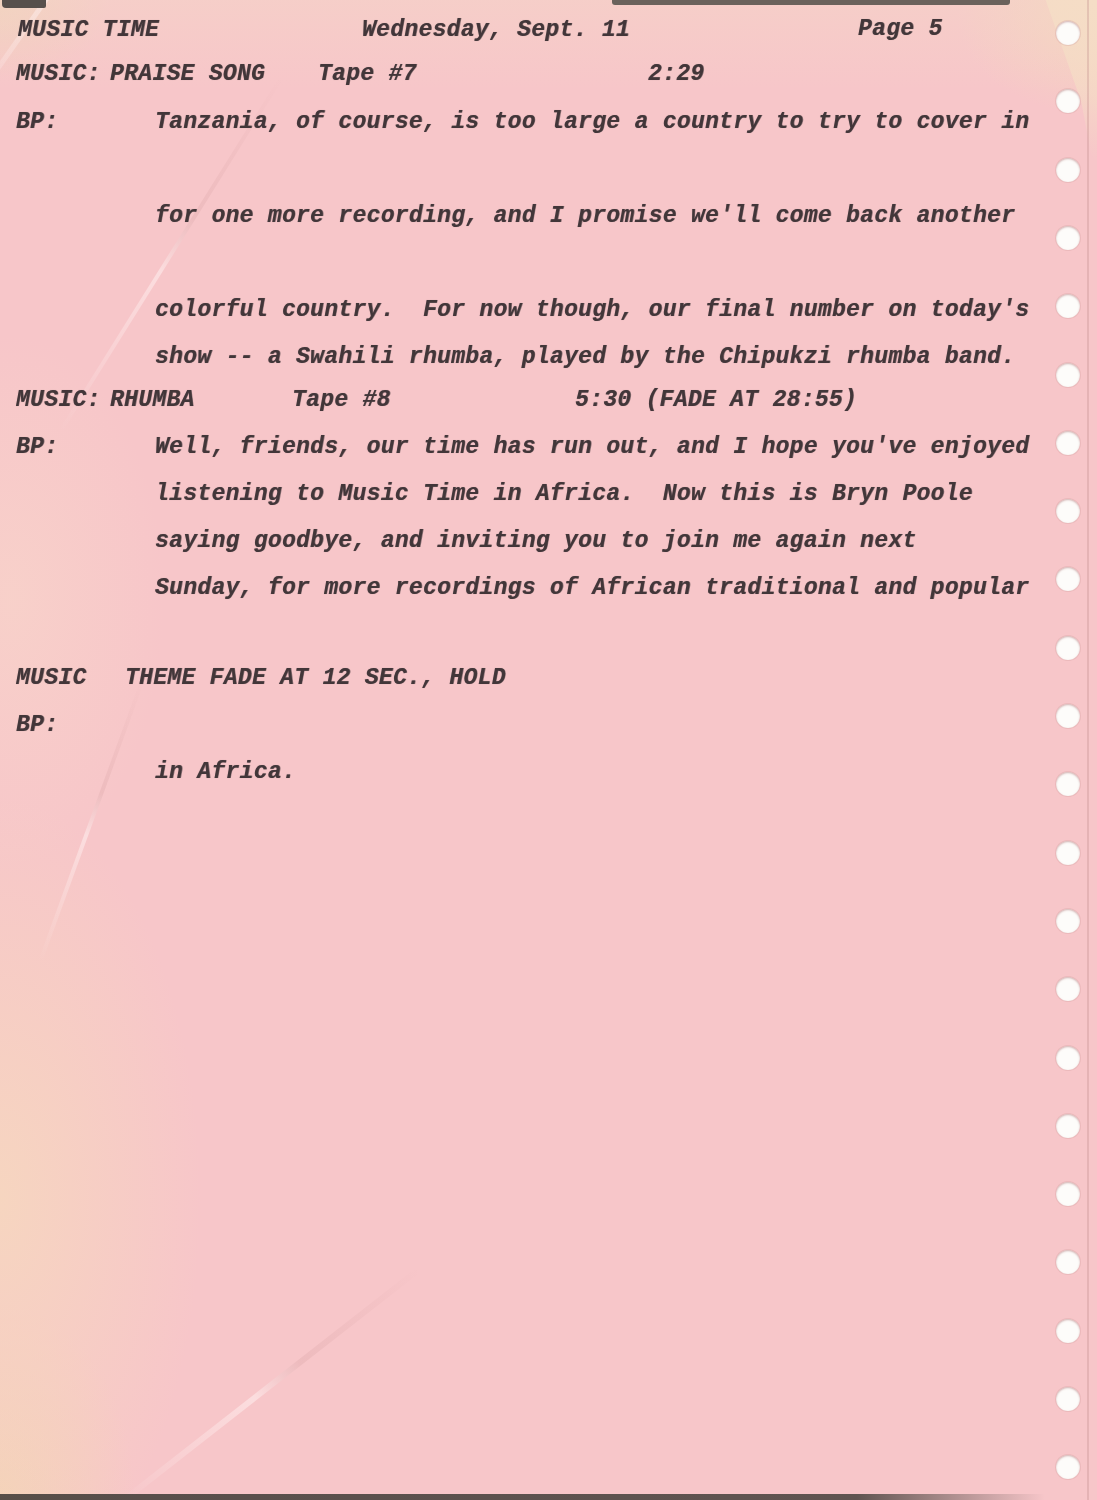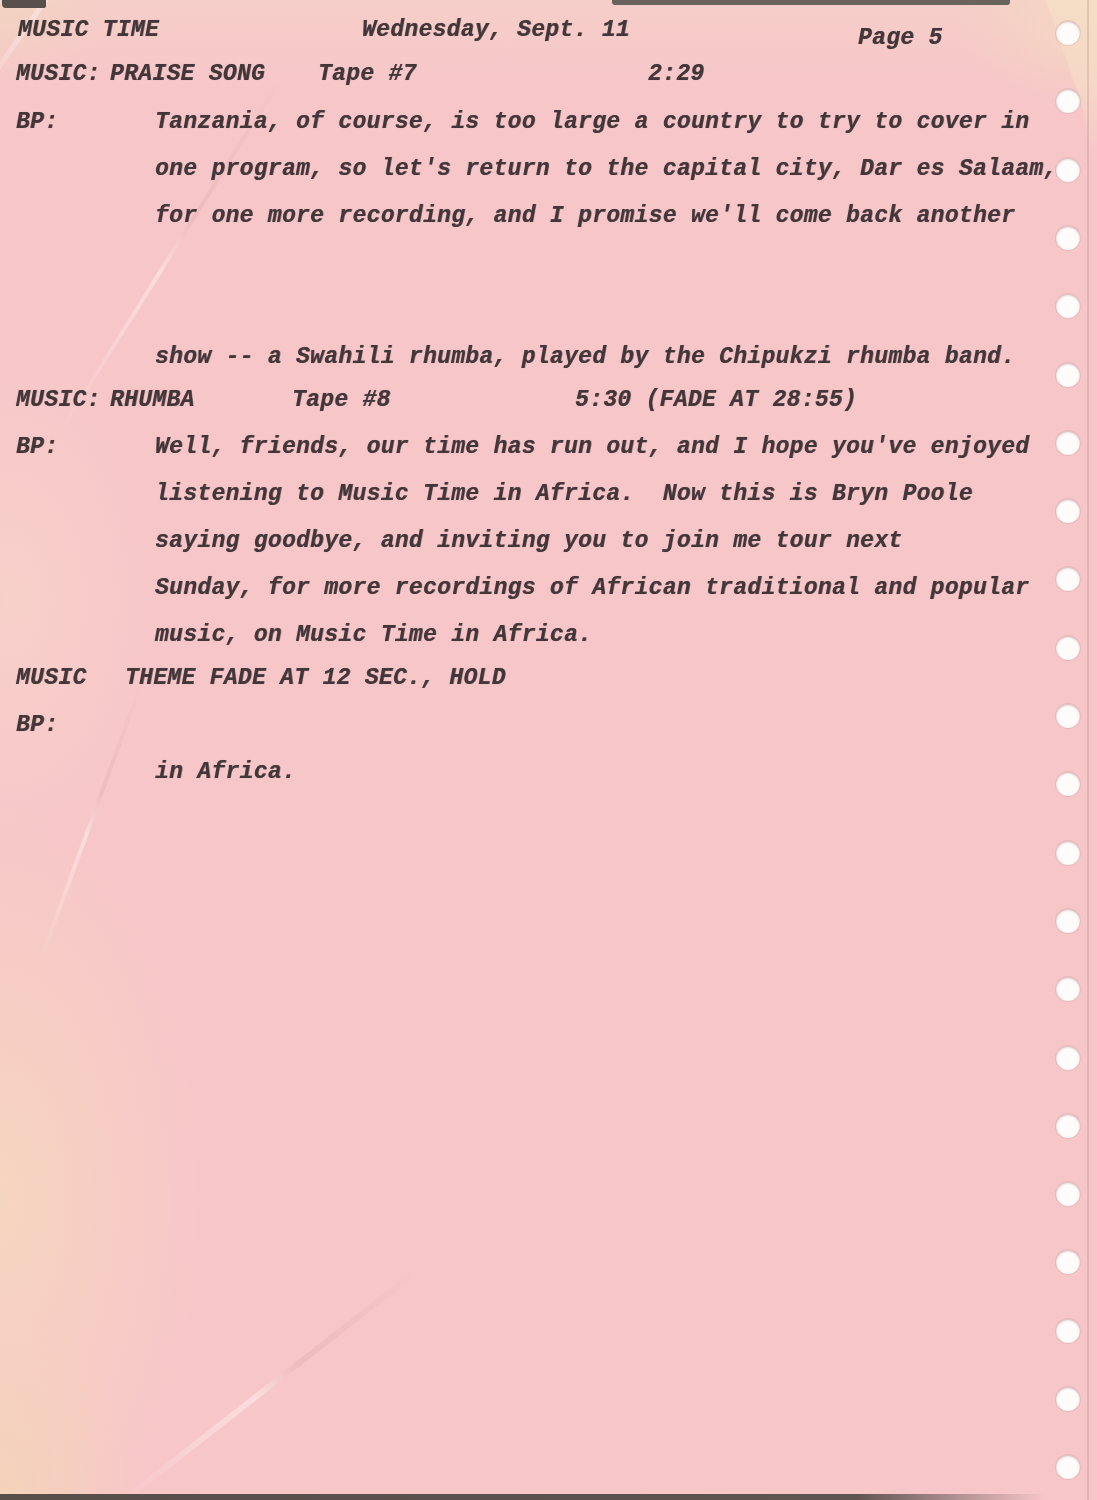--- a/index.html
+++ b/index.html
@@ -121,44 +121,43 @@
       <div class="hole" style="top: 1114px;"></div>
       <div class="hole" style="top: 1182px;"></div>
       <div class="hole" style="top: 1250px;"></div>
       <div class="hole" style="top: 1319px;"></div>
       <div class="hole" style="top: 1387px;"></div>
       <div class="hole" style="top: 1455px;"></div>
     </div>
 
   <span class="t" style="left:18px; top:16px;">MUSIC TIME</span>
   <span class="t" style="left:362px; top:16px;">Wednesday, Sept. 11</span>
-  <span class="t" style="left:858px; top:24px;">Page 5</span>
+  <span class="t" style="left:858px; top:15px;">Page 5</span>
 
   <span class="t" style="left:16px; top:60px;">MUSIC:</span>
   <span class="t" style="left:110px; top:60px;">PRAISE SONG</span>
   <span class="t" style="left:318px; top:60px;">Tape #7</span>
   <span class="t" style="left:648px; top:60px;">2:29</span>
 
   <span class="t" style="left:16px; top:108px;">BP:</span>
   <span class="t" style="left:155px; top:108px;">Tanzania, of course, is too large a country to try to cover in</span>
-  <span class="t" style="left:155px; top:155px;">one program, so let's return to the capital city, Dar es Salaam,</span>
   <span class="t" style="left:155px; top:202px;">for one more recording, and I promise we'll come back another</span>
+  <span class="t" style="left:155px; top:296px;">colorful country.  For now though, our final number on today's</span>
   <span class="t" style="left:155px; top:343px;">show -- a Swahili rhumba, played by the Chipukzi rhumba band.</span>
 
   <span class="t" style="left:16px; top:386px;">MUSIC:</span>
   <span class="t" style="left:110px; top:386px;">RHUMBA</span>
   <span class="t" style="left:292px; top:386px;">Tape #8</span>
   <span class="t" style="left:575px; top:386px;">5:30 (FADE AT 28:55)</span>
 
   <span class="t" style="left:16px; top:433px;">BP:</span>
   <span class="t" style="left:155px; top:433px;">Well, friends, our time has run out, and I hope you've enjoyed</span>
   <span class="t" style="left:155px; top:480px;">listening to Music Time in Africa.  Now this is Bryn Poole</span>
-  <span class="t" style="left:155px; top:527px;">saying goodbye, and inviting you to join me tour next</span>
+  <span class="t" style="left:155px; top:527px;">saying goodbye, and inviting you to join me again next</span>
   <span class="t" style="left:155px; top:574px;">Sunday, for more recordings of African traditional and popular</span>
-  <span class="t" style="left:155px; top:621px;">music, on Music Time in Africa.</span>
 
   <span class="t" style="left:16px; top:664px;">MUSIC</span>
   <span class="t" style="left:125px; top:664px;">THEME FADE AT 12 SEC., HOLD</span>
 
   <span class="t" style="left:16px; top:711px;">BP:</span>
   <span class="t" style="left:155px; top:758px;">in Africa.</span>
 
 </div>
 
 </body></html>

